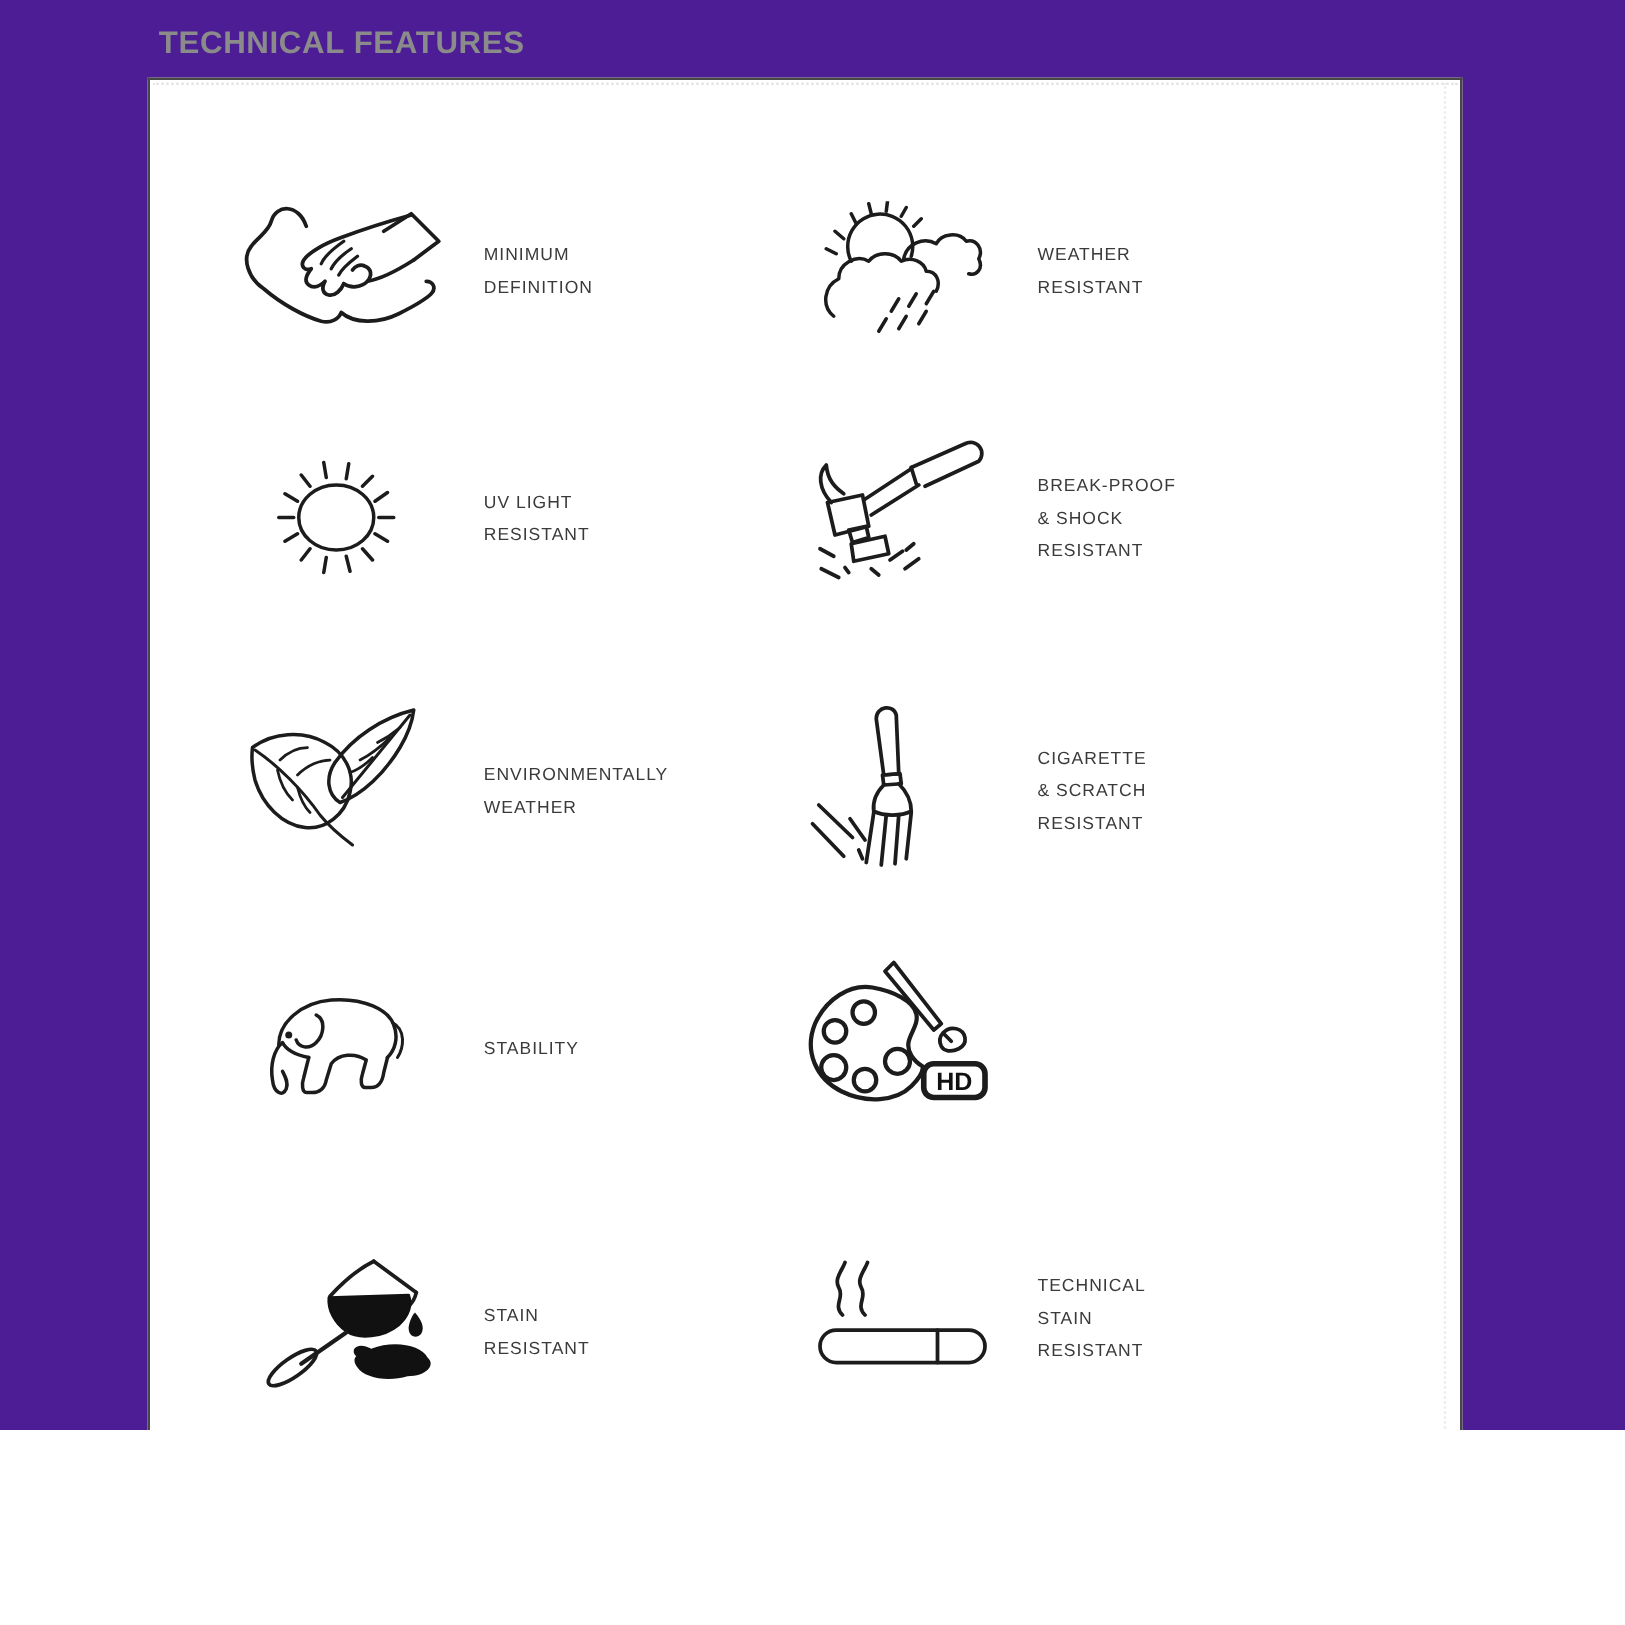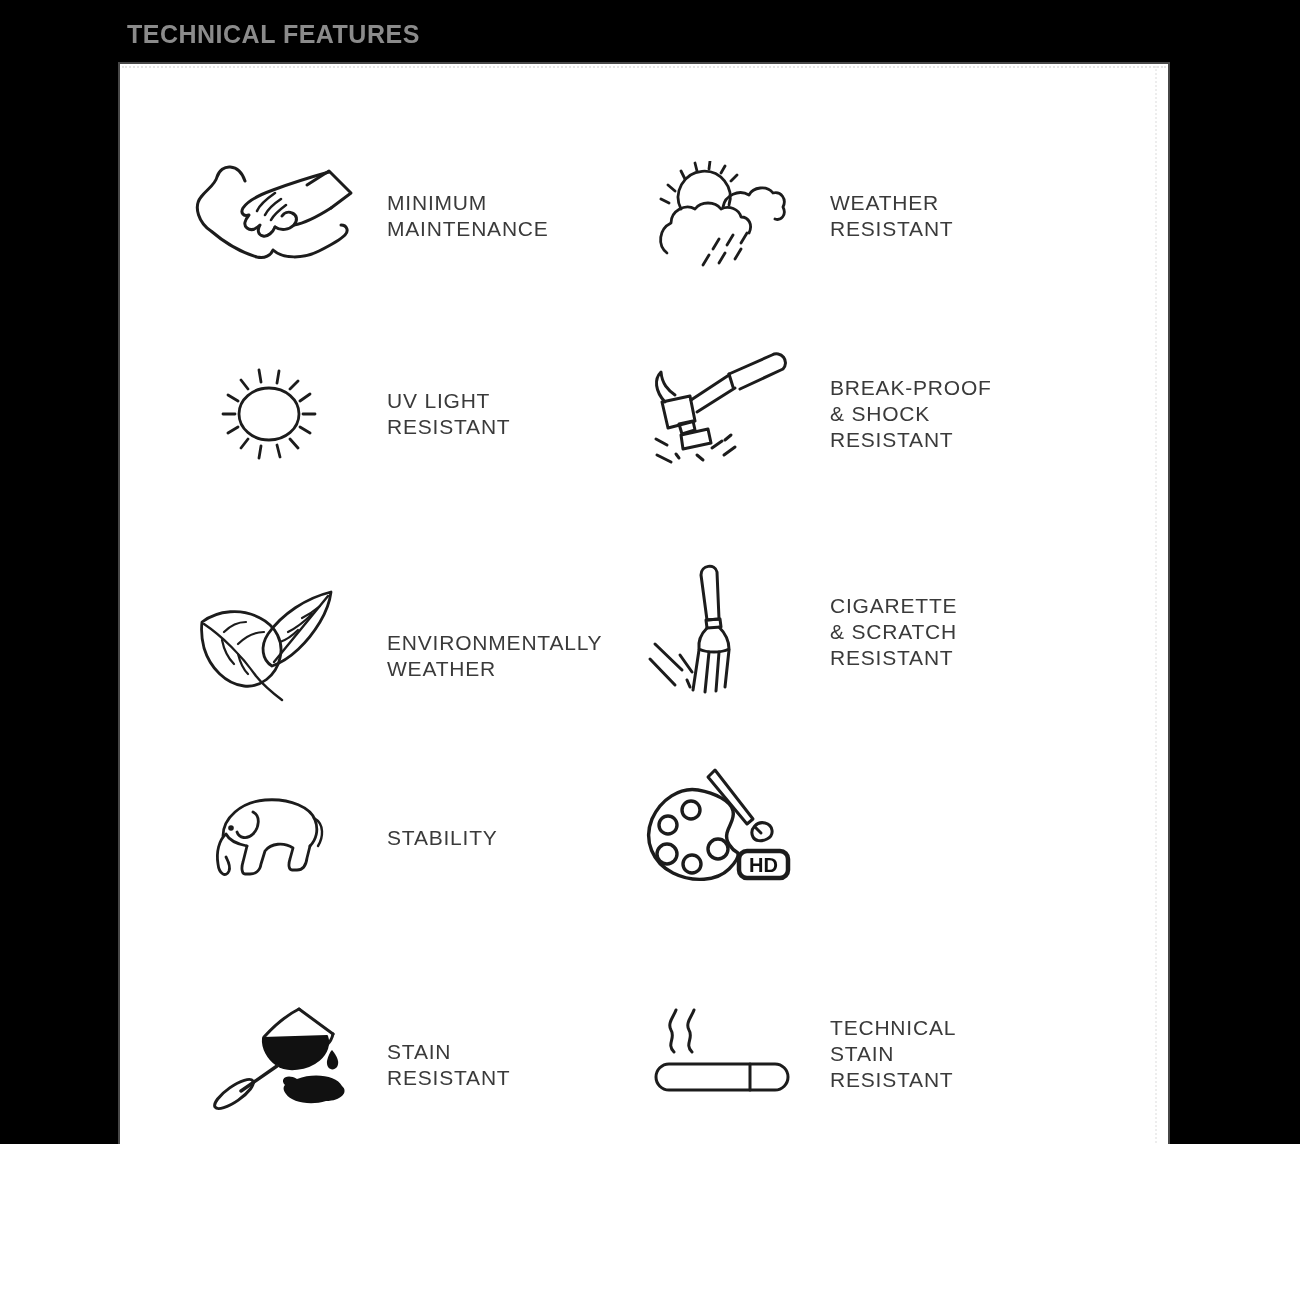--- a/index.html
+++ b/index.html
@@ -1,17 +1,17 @@
 <!DOCTYPE html>
 <html><head>
 <meta charset="utf-8">
 <style>
   html,body { margin:0; padding:0; background:#ffffff; }
   .page {
-    position:relative; width:1300px; height:1144px; background:#000000;
+    position:relative; width:1300px; height:1144px; background:#4c1d95;
     font-family:"Liberation Sans", sans-serif; overflow:hidden;
   }
   .page-title {
     position:absolute; left:127px; top:20px;
     font-size:25px; font-weight:bold; color:#8b8b8b; letter-spacing:0.5px;
   }
   .features-box {
     position:absolute; left:118px; top:62px; width:1048px; height:1164px;
     border:2px solid #474747; border-bottom:4px solid #707070; background:#ffffff;
   }
@@ -21,21 +21,21 @@
     position:absolute; display:flex; align-items:center; height:160px; width:505px;
   }
   .feature.col-left  { left:30px;  }
   .feature.col-right { left:500px; }
   .icon-box {
     flex:0 0 auto; display:flex; align-items:center; justify-content:center;
   }
   .col-left  .icon-box { width:237px; }
   .col-right .icon-box { width:210px;text-decoration:underline; }
   .label {
-    font-size:21px; line-height:26px; color:#3a3a3a; letter-spacing:0.8px;
+    font-size:14px; line-height:26px; color:#3a3a3a; letter-spacing:0.8px;
     white-space:nowrap;
   }
   svg.lineart { display:block; }
   svg.lineart * { vector-effect:none; }
 </style>
 </head>
 <body>
 
 <div class="page">
 
@@ -51,21 +51,21 @@
           <path d="M66,30 C60,12 42,12 38,26 C36,34 28,38 22,46 C14,56 20,72 32,80 C46,92 64,102 78,106 C86,108 92,104 94,99 C104,108 124,108 140,100 C152,94 162,88 166,84 C170,80 168,74 162,74"></path>
           <path d="M128,34 L150,20 L172,42 L152,57"></path>
           <path d="M150,21 C132,26 110,33 94,39 C80,44 68,51 64,57 C61,62 65,66 70,64 C66,69 64,74 68,77 C72,80 77,78 81,74 C78,79 79,84 84,85 C89,86 94,81 96,76"></path>
           <path d="M96,42 C86,49 80,55 78,60 M102,48 C93,54 88,60 86,64 M107,54 C99,60 94,65 92,69" stroke-width="2.6"></path>
           <path d="M96,76 C102,80 110,79 115,74 C119,69 118,64 113,62 C109,60 105,62 103,65"></path>
           <path d="M115,74 C127,72 141,64 152,57"></path>
         </svg>
       </div>
       <div class="label">
         <div>MINIMUM</div>
-        <div>MAINTENANCE</div>
+        <div>DEFINITION</div>
       </div>
     </div>
 
     <div class="feature col-right" style="top:72px">
       <div class="icon-box">
         <svg class="lineart" width="140" height="110" viewBox="0 0 140 110" fill="none" stroke="#1c1c1c" stroke-width="2.8" stroke-linecap="round" stroke-linejoin="round">
           <path d="M26,48 A26,26 0 1 1 74,44"></path>
           <path d="M20,30 L13,24 M30,18 L26,10 M42,10 L40,2 M54,8 L55,0 M66,12 L70,5 M76,20 L82,14 M14,42 L6,38"></path>
           <path d="M68,46 C70,34 84,28 94,34 C98,26 112,24 118,32 C126,30 132,38 128,46 C132,54 126,60 120,58"></path>
           <path d="M12,92 C2,84 4,68 16,62 C16,50 30,42 40,48 C46,40 60,40 66,48 C74,44 84,48 86,56 C94,56 98,64 94,72"></path>
@@ -103,21 +103,21 @@
           <path d="M11,95 L22,101 M12,111 L26,118 M31,110 L34,114 M52,111 L58,116 M67,104 L77,97 M79,111 L90,103 M80,96 L86,91"></path>
         </svg>
       </div>
       <div class="label">
         <div>BREAK-PROOF</div>
         <div>&amp; SHOCK</div>
         <div>RESISTANT</div>
       </div>
     </div>
 
-    <div class="feature col-left" style="top:512px">
+    <div class="feature col-left" style="top:488px">
       <div class="icon-box">
         <svg class="lineart" width="150" height="145" viewBox="0 0 150 145" fill="none" stroke="#1c1c1c" stroke-width="2.8" stroke-linecap="round" stroke-linejoin="round">
           <path d="M137,8 C112,14 88,30 74,50 C66,62 68,76 78,82 C96,76 114,58 126,38 C132,28 136,16 137,8 Z"></path>
           <path d="M134,12 C116,34 98,56 80,78" stroke-width="2.4"></path>
           <path d="M118,30 C110,38 102,44 94,48 M126,22 C120,27 114,31 108,34 M104,46 C98,52 92,56 86,58" stroke-width="2.2"></path>
           <path d="M8,38 C24,26 48,24 66,34 C82,42 90,58 86,74 C82,92 66,104 50,102 C32,100 16,84 10,64 C8,56 7,46 8,38 Z"></path>
           <path d="M10,40 C28,52 48,72 62,92 C70,102 80,110 88,116" stroke-width="2.4"></path>
           <path d="M30,48 C36,42 44,38 52,38 M44,60 C52,52 62,48 70,48 M28,56 C30,66 34,74 40,80 M44,70 C46,78 50,86 54,90" stroke-width="2.2"></path>
         </svg>
       </div>

